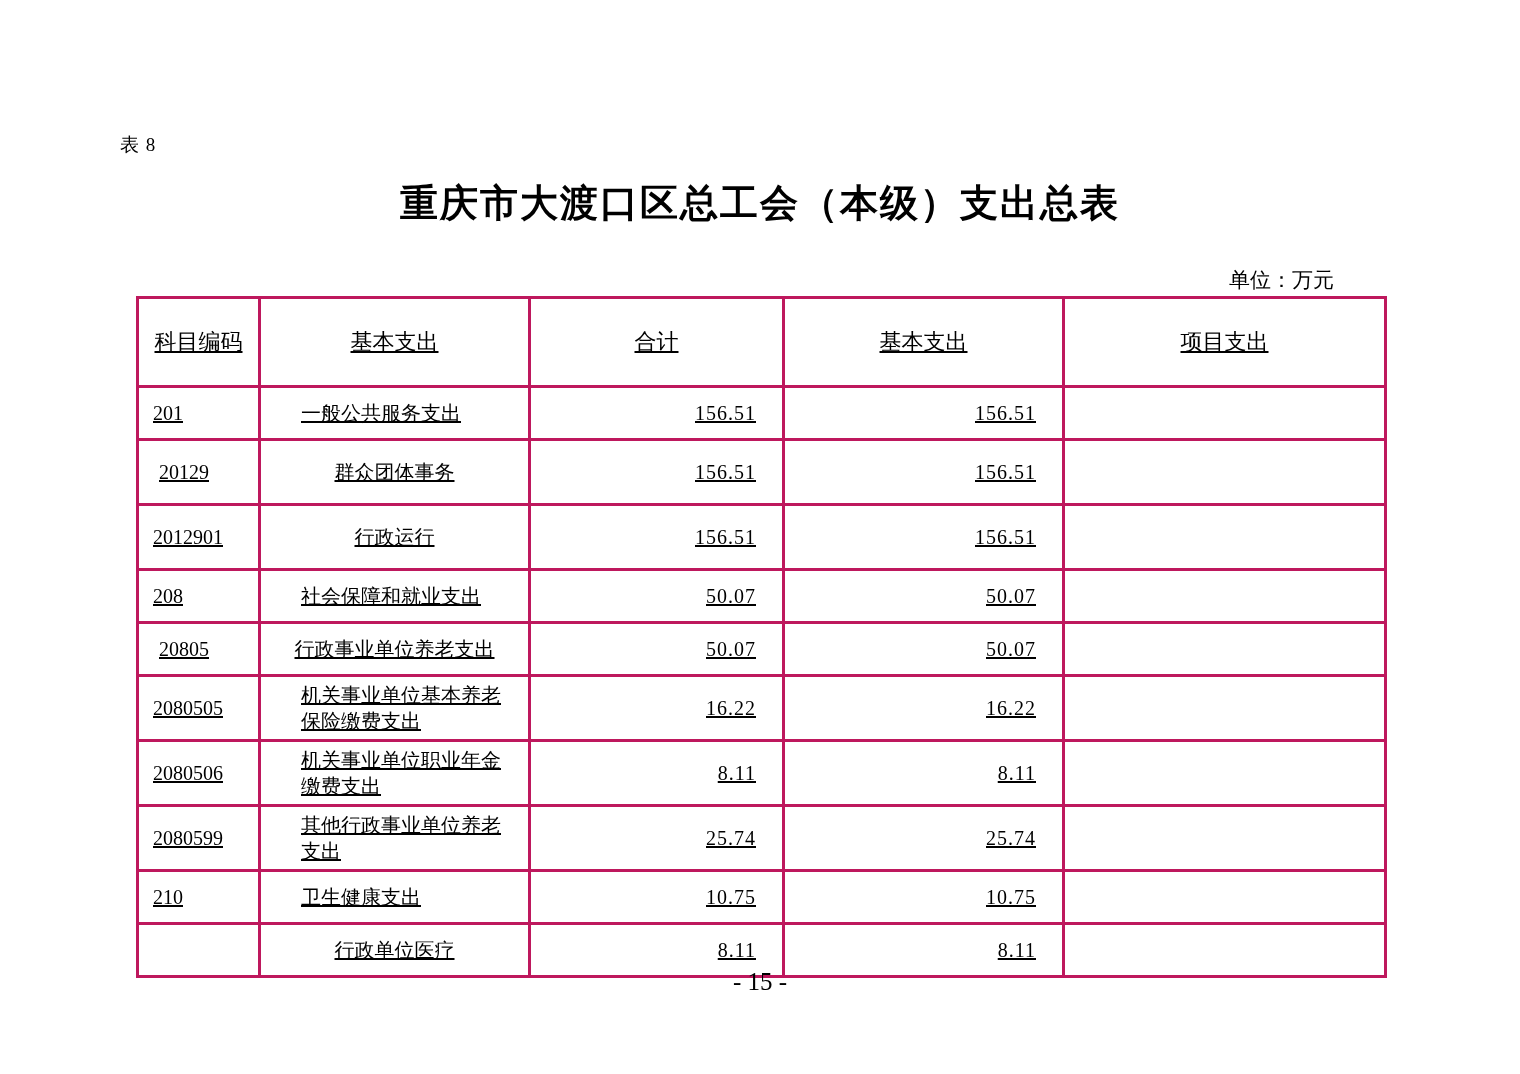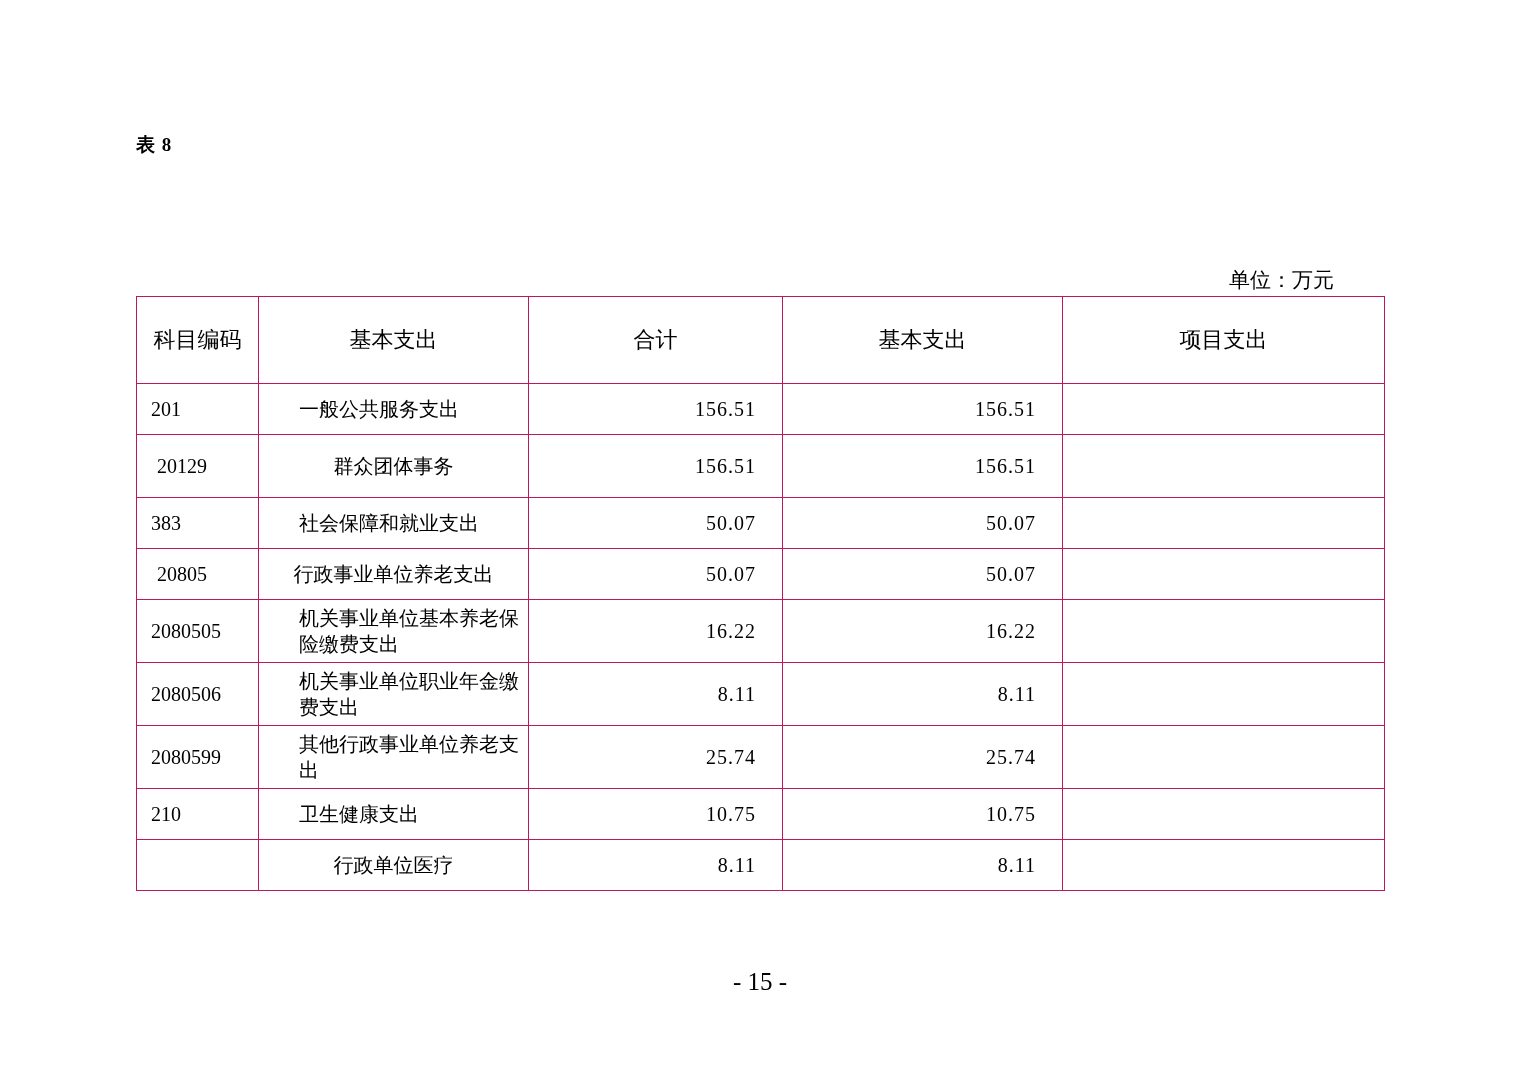--- a/index.html
+++ b/index.html
@@ -17,25 +17,25 @@
   }
   .page {
     position: relative;
     width: 1520px;
     height: 1074px;
     box-sizing: border-box;
     padding: 0;
   }
   .table-label {
     position: absolute;
-    left: 136px;
+    left: 120px;
     top: 132px;
     font-family: "Liberation Serif", serif;
     font-size: 19px;
-    font-weight: bold;
+    font-weight: normal;
     letter-spacing: 1px;
   }
   .doc-title {
     position: absolute;
     left: 0;
     right: 0;
     top: 178px;
     text-align: center;
     font-family: "Liberation Serif", serif;
     font-size: 38px;
@@ -51,26 +51,27 @@
   }
   table.budget {
     position: absolute;
     left: 136px;
     top: 296px;
     width: 1248px;
     border-collapse: collapse;
     table-layout: fixed;
   }
   table.budget td, table.budget th {
-    border: 1px solid #be185d;
+    border: 3px solid #be185d;
     font-size: 20px;
     font-weight: normal;
     font-family: "Liberation Serif", serif;
     padding: 0 8px;
     vertical-align: middle;
+    text-decoration: underline;
   }
   table.budget thead th {
     height: 86px;
     text-align: center;
     font-size: 22px;
   }
   .col-code { width: 122px; }
   .col-name { width: 270px; }
   .col-total { width: 254px; }
   .col-basic { width: 280px; }
@@ -110,20 +111,21 @@
     font-family: "Liberation Serif", serif;
   }
 </style>
 </head>
 <body>
 
 <div class="page">
 
   <div class="table-label">表 8</div>
 
+  <div class="doc-title">重庆市大渡口区总工会（本级）支出总表</div>
 
   <div class="unit-note">单位：万元</div>
 
   <table class="budget">
     <colgroup>
       <col class="col-code">
       <col class="col-name">
       <col class="col-total">
       <col class="col-basic">
       <col class="col-project">
@@ -145,22 +147,29 @@
         <td class="num">156.51</td>
         <td class="blank"></td>
       </tr>
       <tr class="tall">
         <td class="code indent1">20129</td>
         <td class="name">群众团体事务</td>
         <td class="num">156.51</td>
         <td class="num">156.51</td>
         <td class="blank"></td>
       </tr>
-      <tr>
-        <td class="code">383</td>
+      <tr class="tall">
+        <td class="code">2012901</td>
+        <td class="name">行政运行</td>
+        <td class="num">156.51</td>
+        <td class="num">156.51</td>
+        <td class="blank"></td>
+      </tr>
+      <tr>
+        <td class="code">208</td>
         <td class="name ind">社会保障和就业支出</td>
         <td class="num">50.07</td>
         <td class="num">50.07</td>
         <td class="blank"></td>
       </tr>
       <tr>
         <td class="code indent1">20805</td>
         <td class="name">行政事业单位养老支出</td>
         <td class="num">50.07</td>
         <td class="num">50.07</td>

